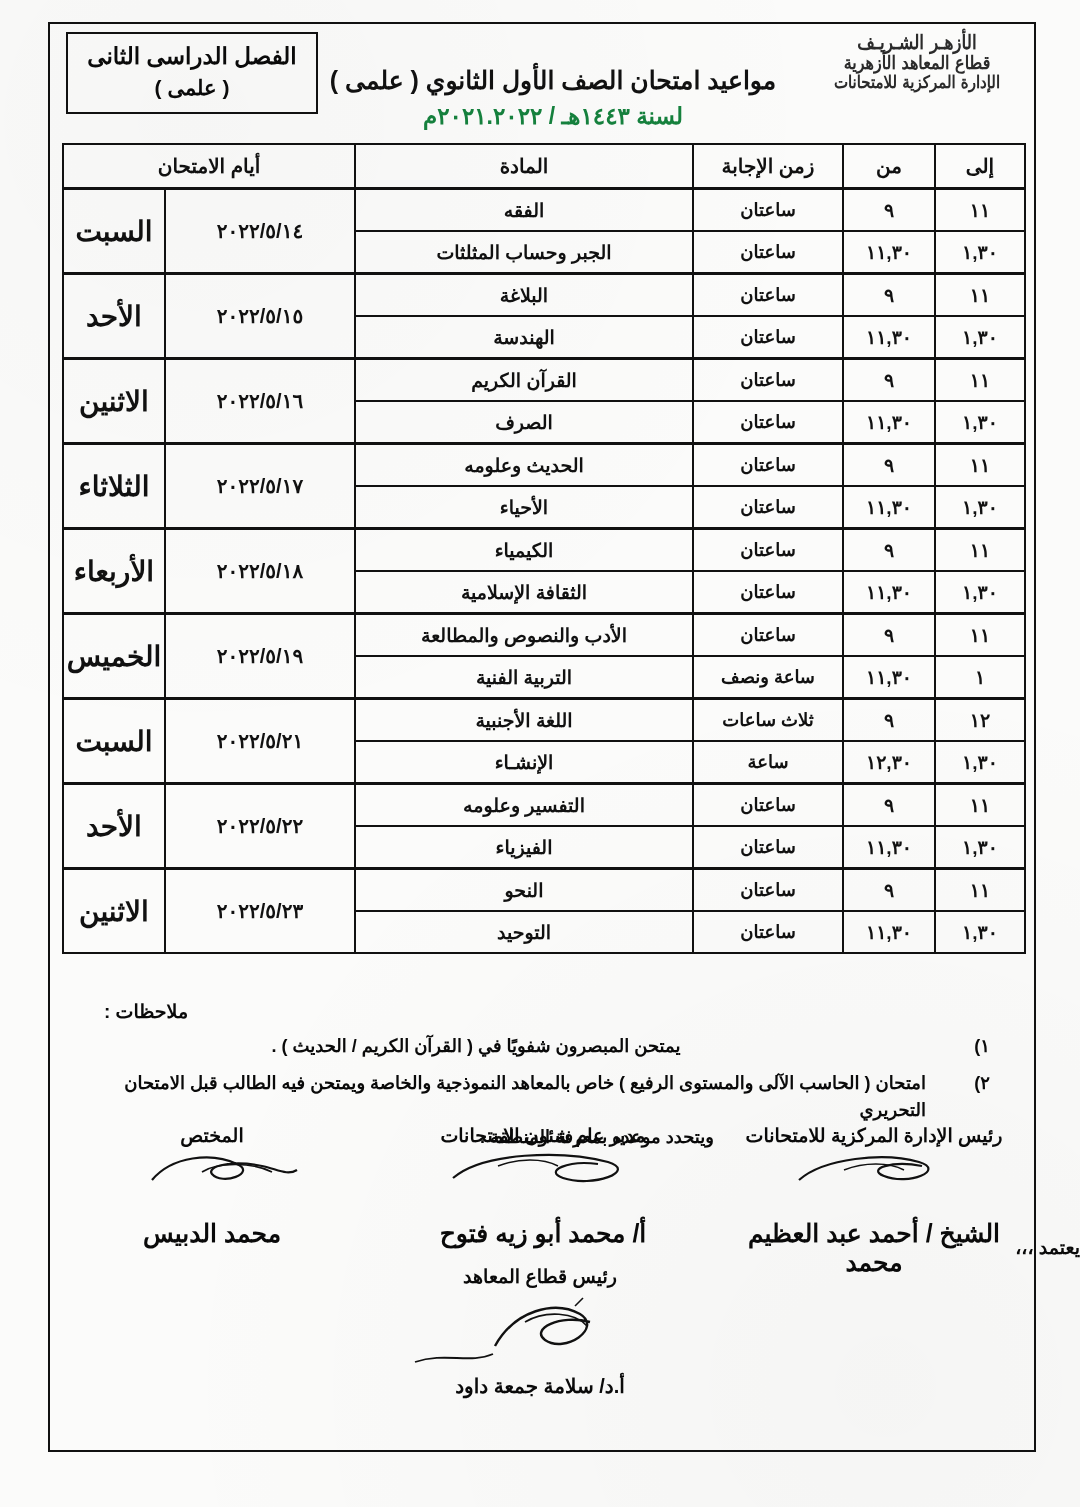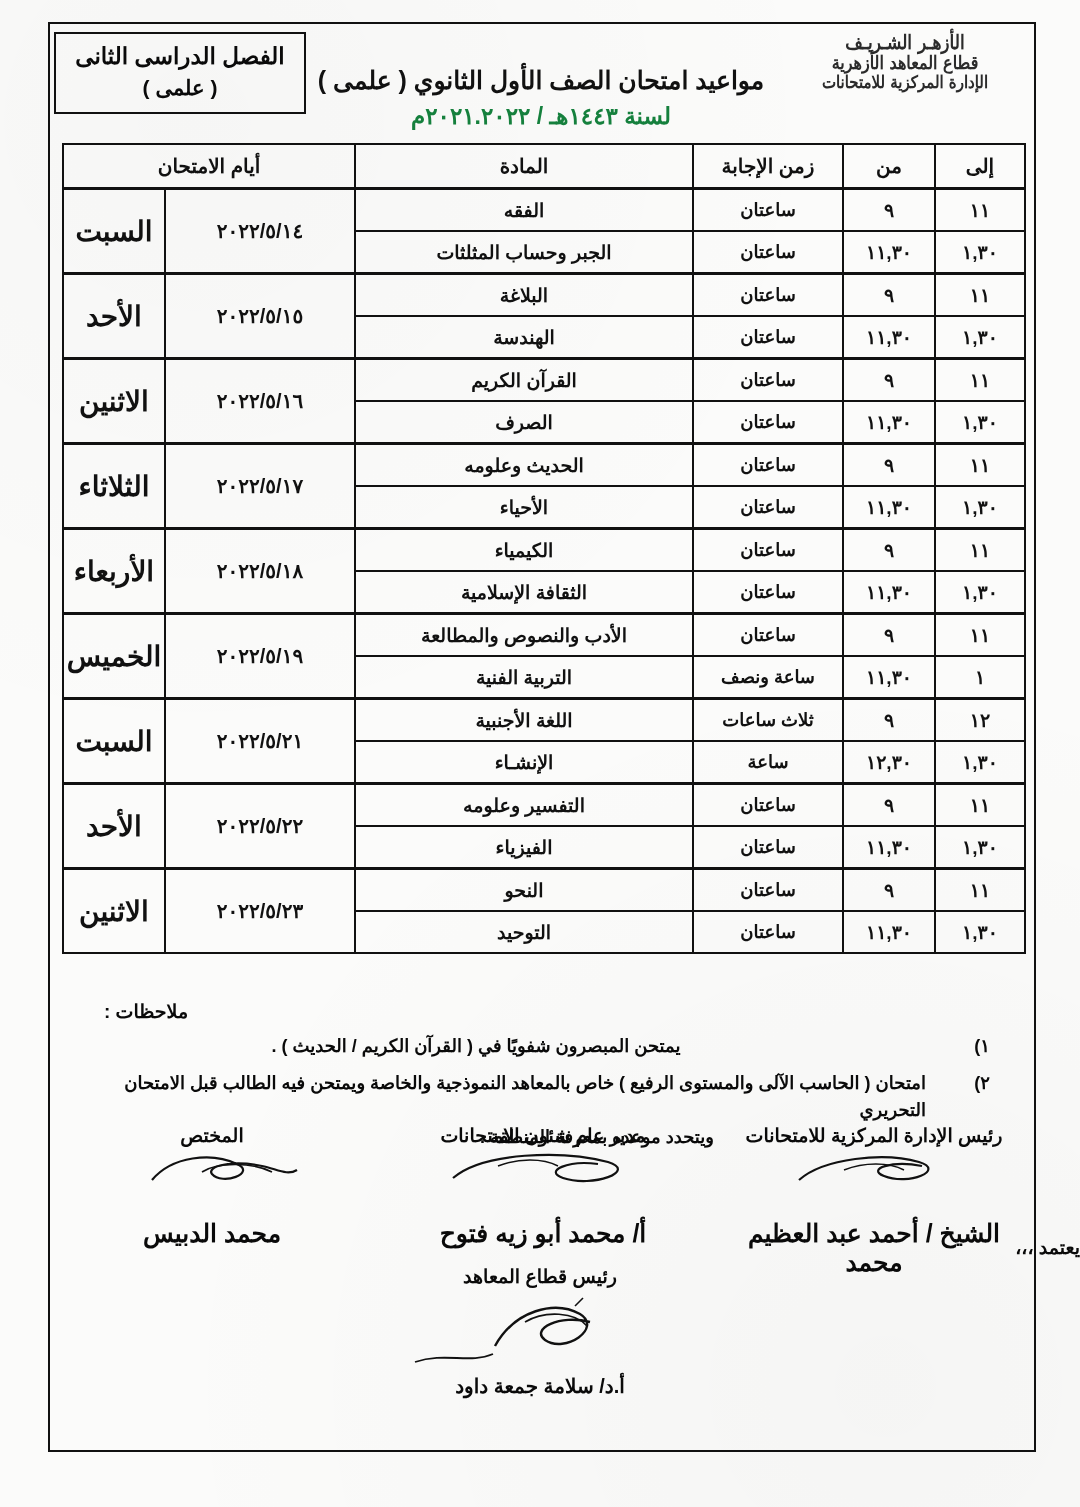--- a/index.html
+++ b/index.html
@@ -37,21 +37,21 @@
     top: 22px;
     width: 988px;
     height: 1430px;
     border: 2px solid #111;
     box-sizing: border-box;
   }
 
   
   .header {
     position: absolute;
-    left: 50px;
+    left: 62px;
     top: 24px;
     width: 984px;
     height: 112px;
     display: flex;
     flex-direction: row;
     align-items: flex-start;
   }
   .logo-box {
     width: 258px;
     padding-top: 8px;

